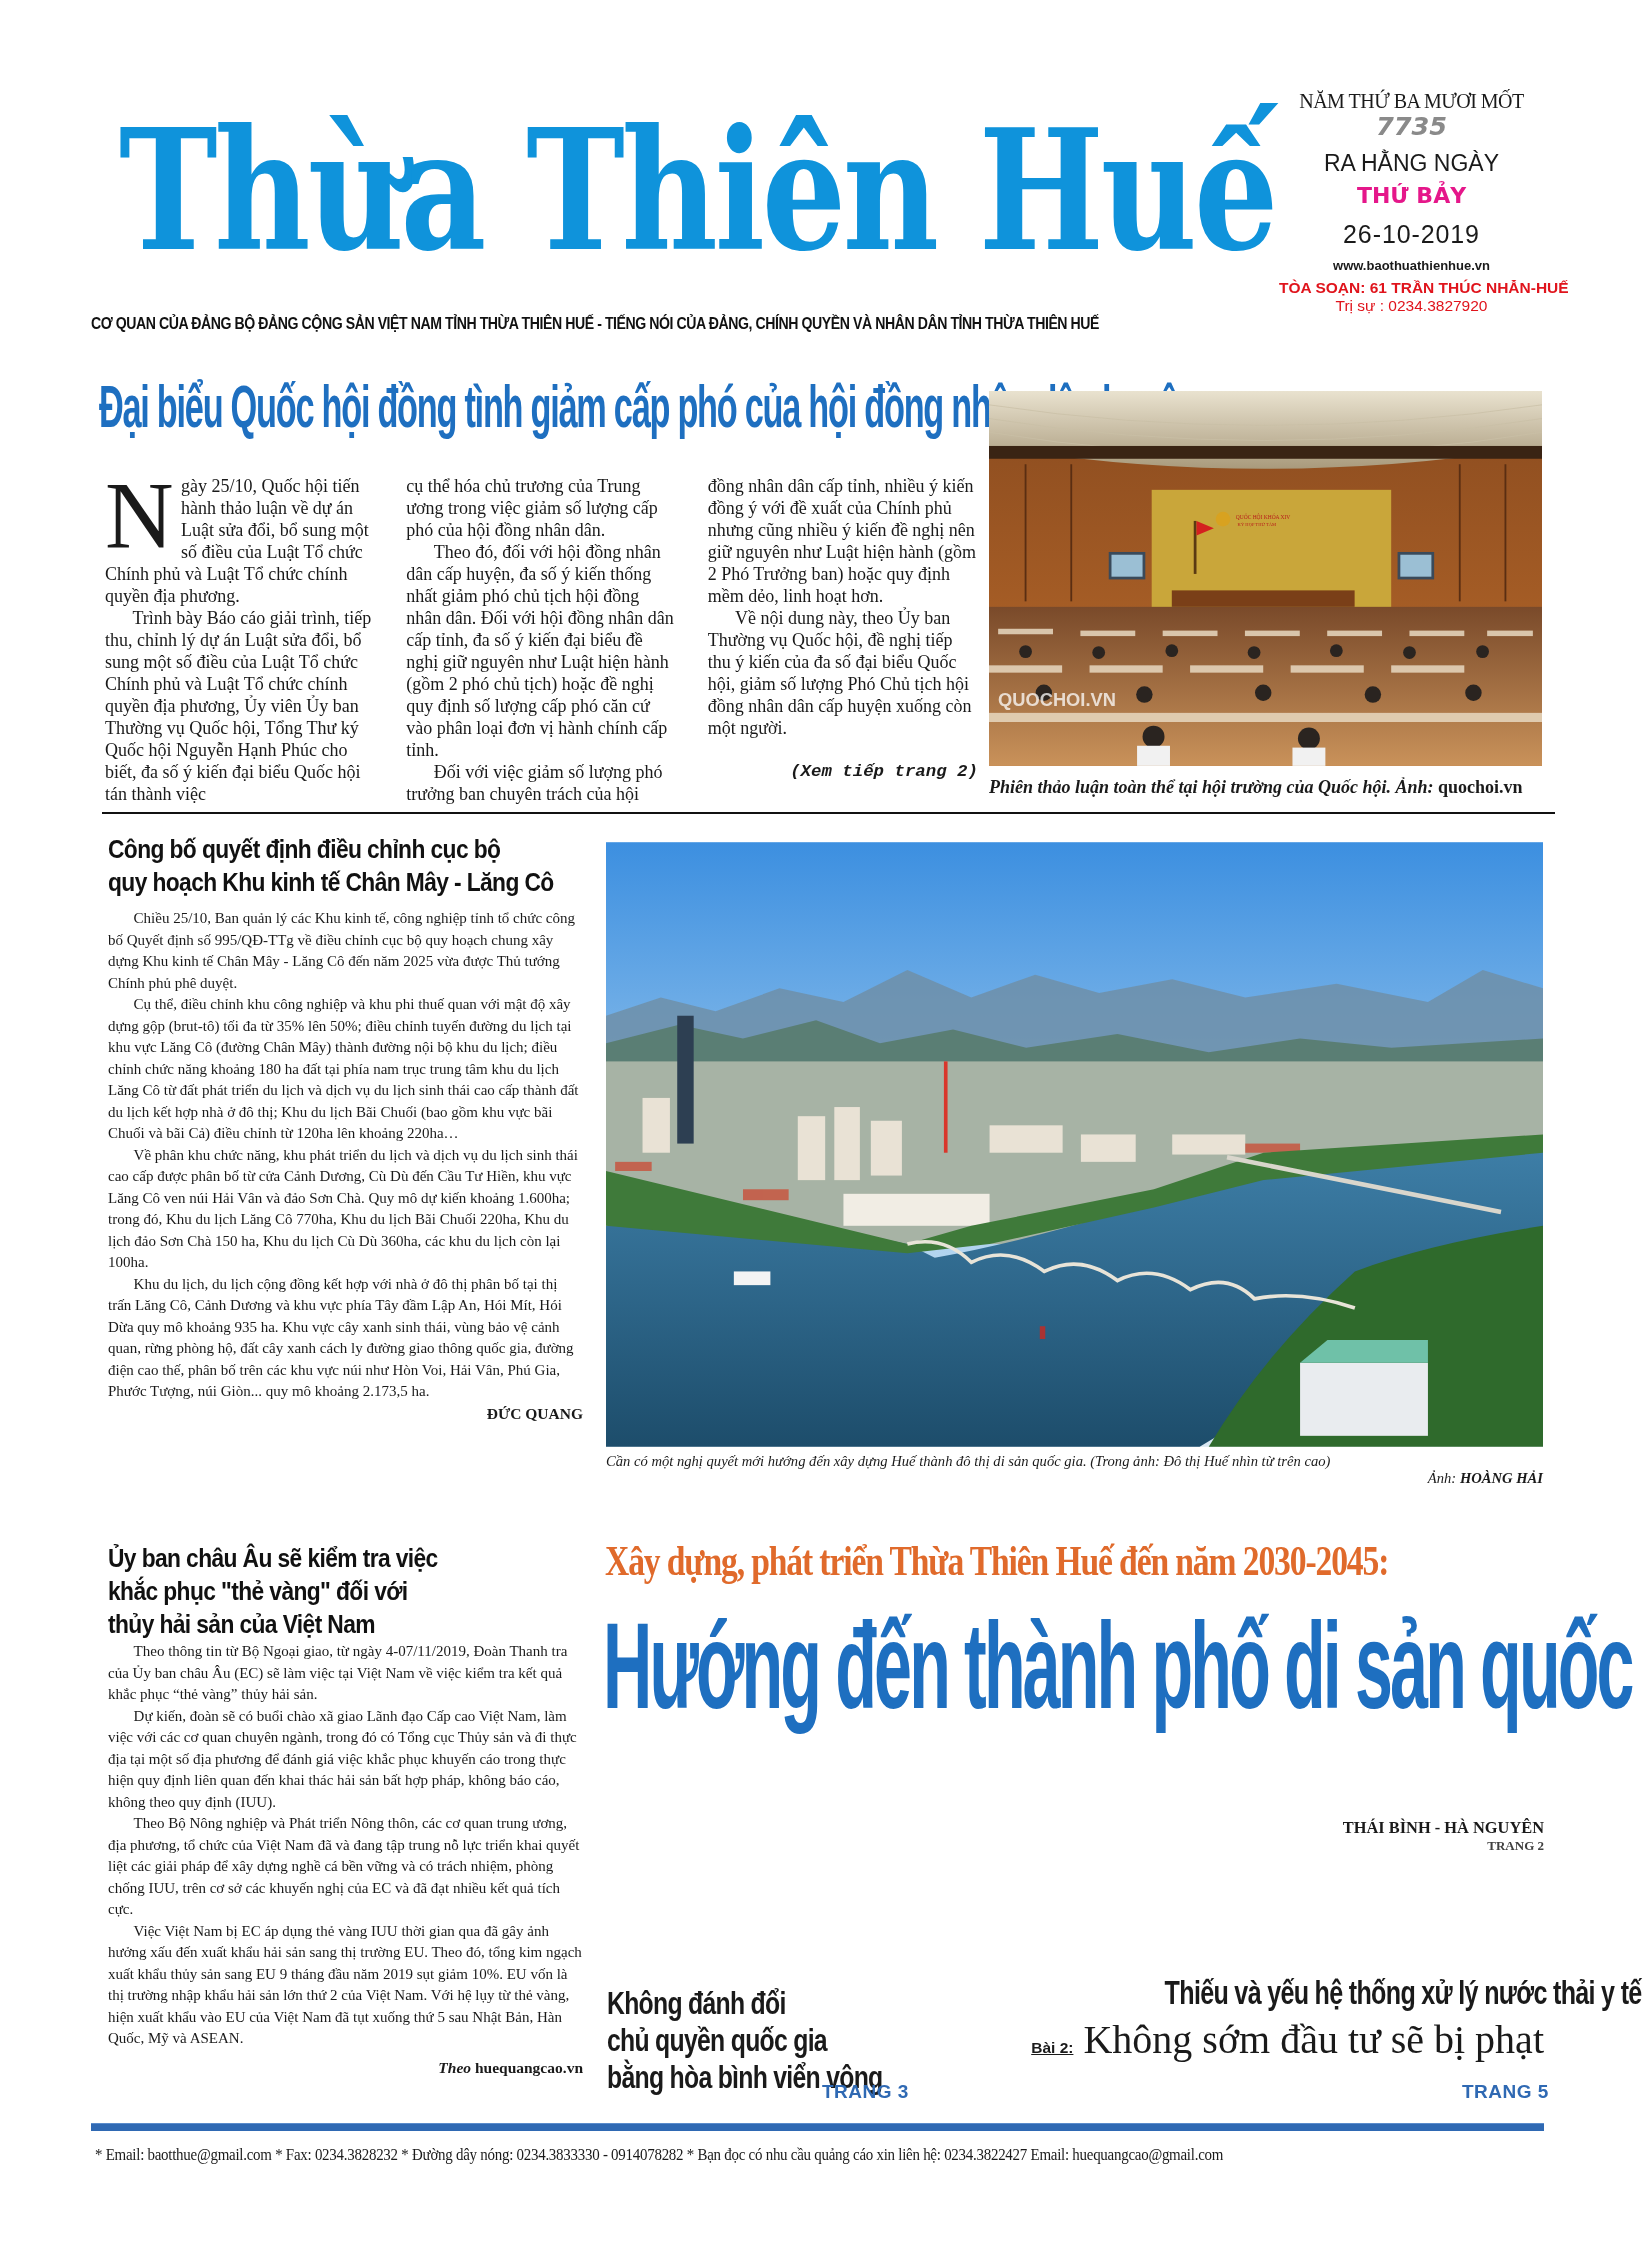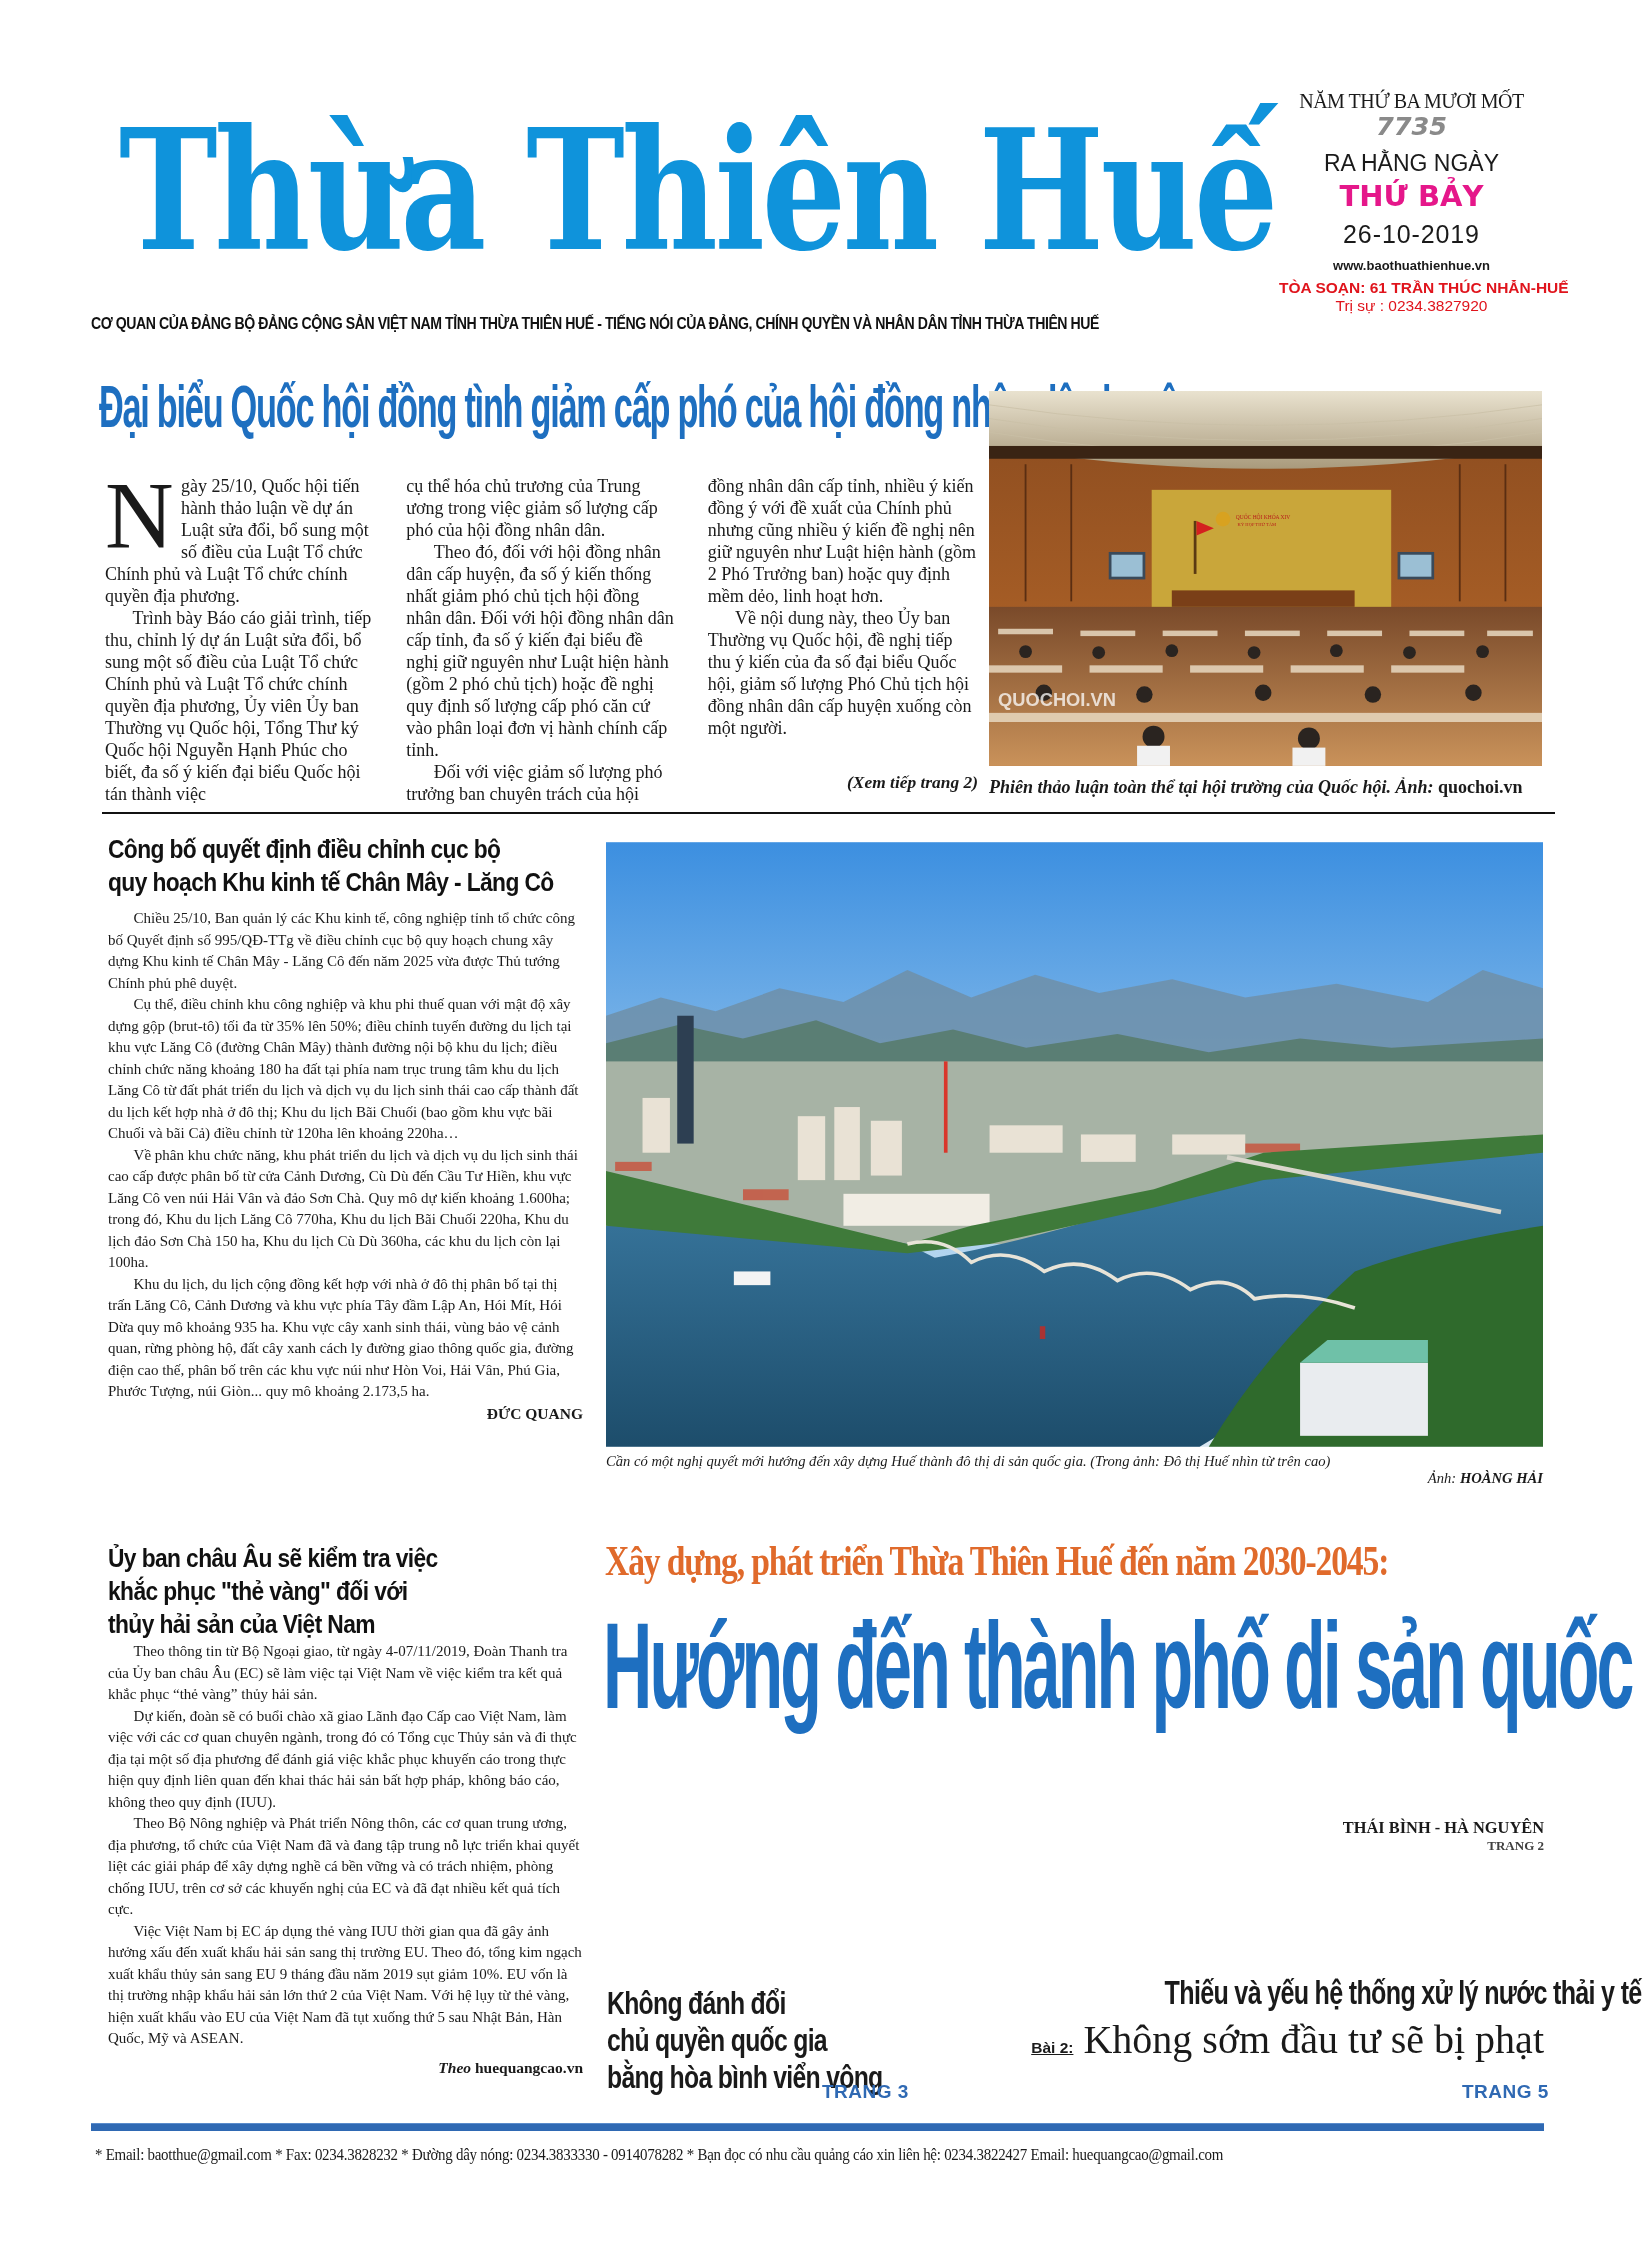--- a/index.html
+++ b/index.html
@@ -6,34 +6,34 @@
   body { width: 1647px; height: 2267px; position: relative; overflow: hidden; font-family: "Liberation Serif", serif; color: #1a1a1a; }
   .abs { position: absolute; }
 
   
   .logo { left: 119px; top: 108px; font-family: "DejaVu Serif", serif; font-weight: bold; font-size: 154px; line-height: 1; color: #0f93db; letter-spacing: -3.7px; transform: scaleX(0.86) scaleY(1.08); transform-origin: left top; white-space: nowrap; }
   .tagline { left: 91px; top: 314px; width: 1188px; font-family: "Liberation Sans", sans-serif; font-weight: bold; font-size: 16.4px; letter-spacing: -0.5px; white-space: nowrap; transform: scaleX(0.86); transform-origin: left top; color: #111; }
   .info { left: 1279px; top: 90px; width: 265px; text-align: center; }
   .info .year { font-family: "Liberation Serif", serif; font-size: 20px; letter-spacing: -0.5px; }
   .info .issue { font-family: "DejaVu Sans", sans-serif; font-weight: bold; font-style: italic; font-size: 25.6px; color: #8a8a8a; line-height: 27.4px; }
   .info .daily { font-family: "Liberation Sans", sans-serif; font-size: 23px; margin-top: 9.1px; }
-  .info .weekday { font-family: "DejaVu Sans", sans-serif; font-weight: bold; font-size: 29px; color: #e5178a; line-height: 38px; }
+  .info .weekday { font-family: "DejaVu Sans", sans-serif; font-weight: bold; font-size: 22px; color: #e5178a; line-height: 38px; }
   .info .date { font-family: "Liberation Sans", sans-serif; font-size: 25px; letter-spacing: 0.9px; margin-top: 5.5px; }
   .info .site { font-family: "Liberation Sans", sans-serif; font-weight: bold; font-size: 13px; margin-top: 9px; }
   .info .addr { font-family: "Liberation Sans", sans-serif; font-weight: bold; font-size: 15.5px; color: #e0141c; margin-top: 5.5px; white-space: nowrap; }
   .info .phone { font-family: "Liberation Sans", sans-serif; font-size: 15.5px; color: #e0141c; }
 
   
   .lead-title { left: 99px; top: 373px; width: 877px; font-family: "Liberation Sans", sans-serif; font-weight: bold; font-size: 49px; color: #1e6fc0; white-space: nowrap; letter-spacing: -1.8px; transform: scaleX(0.7) scaleY(1.2); transform-origin: left top; }
   .lead-cols { left: 105px; top: 475px; width: 873px; height: 320px; display: flex; gap: 31px; }
   .col { flex: 1; font-size: 18px; line-height: 22px; text-align: left; }
   .col p { margin: 0; text-indent: 27.4px; }
   .col p.noindent { text-indent: 0; }
   .dropcap { float: left; font-family: "Liberation Serif", serif; font-size: 95px; line-height: 75px; margin: 3.7px 7.3px 0 0; }
-  .more { text-align: right; font-style: italic; font-weight: bold; font-size: 17.4px; margin-top: 32px; }
+  .more { text-align: right; font-style: italic; font-weight: bold; font-size: 17.4px; margin-top: 22px; font-family: Liberation Mono, monospace; }
   .photo1 { left: 989px; top: 391px; width: 553px; height: 375px; overflow: hidden; }
   .caption1 { left: 989px; top: 777px; font-style: italic; font-weight: bold; font-size: 18px; white-space: nowrap; }
   .caption1 b.src { font-style: normal; }
   .hr1 { left: 102px; top: 812px; width: 1453px; height: 1.8px; background: #111; }
 
   
   .side-title { left: 108px; font-family: "Liberation Sans", sans-serif; font-weight: bold; font-size: 26.5px; line-height: 33px; letter-spacing: -0.7px; transform: scaleX(0.86); transform-origin: left top; width: 567px; color: #111; }
   .side-body { left: 108px; width: 475px; font-size: 15px; line-height: 21.5px; }
   .side-body p { margin: 0; text-indent: 25.6px; }
   .byline { font-weight: bold; font-size: 15.5px; text-align: right; }

